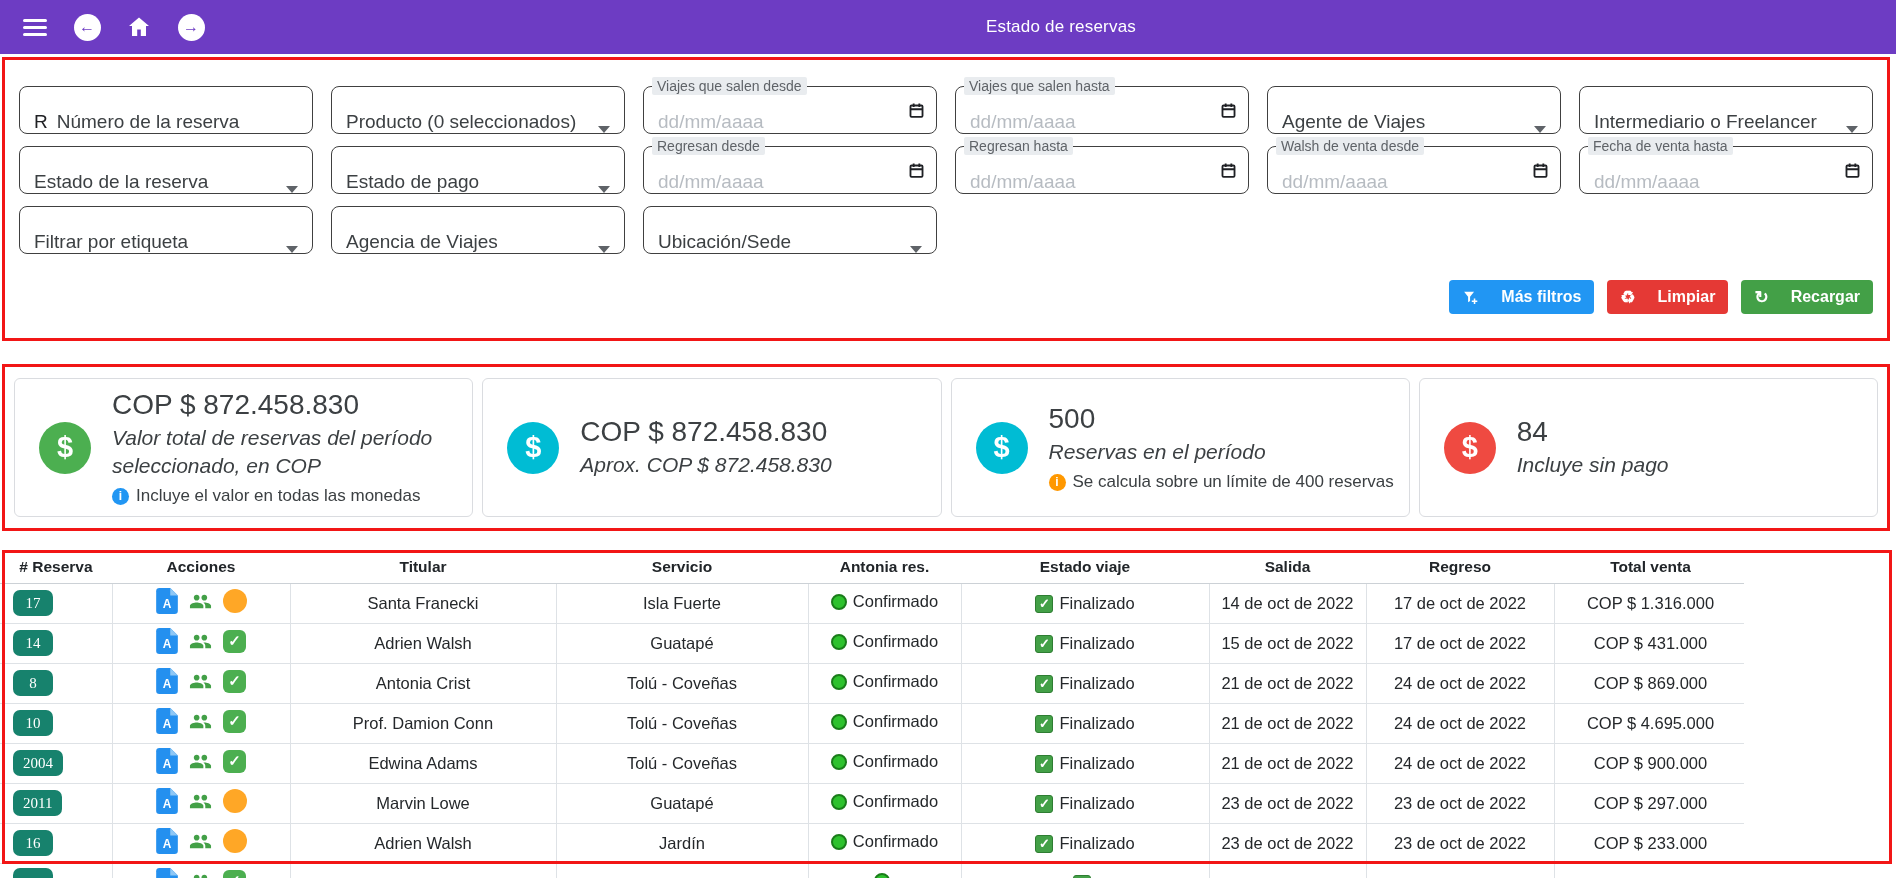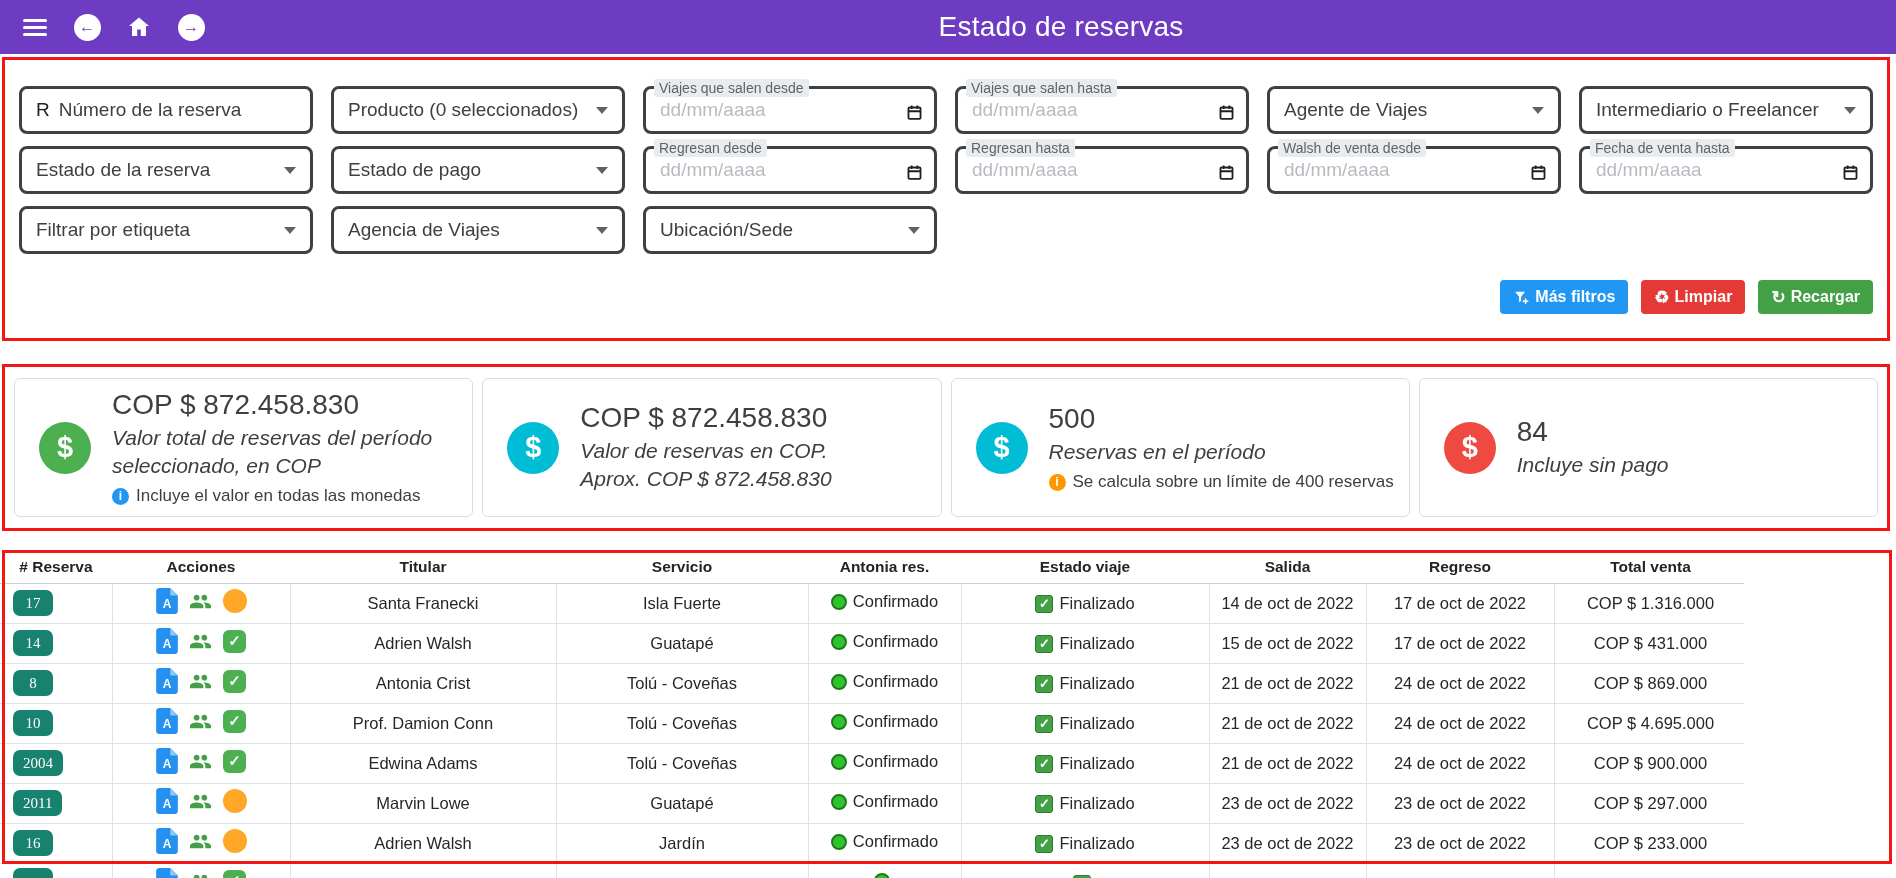--- a/index.html
+++ b/index.html
@@ -3,46 +3,46 @@
 <meta charset="utf-8">
 <style>
   * { box-sizing: border-box; margin: 0; padding: 0; }
   html,body { width:1896px; height:878px; overflow:hidden; background:#fff;
               font-family:"Liberation Sans", sans-serif; }
 
   
   .topbar { position:absolute; top:0; left:0; width:1896px; height:54px;
             background:#6d3cc3; display:flex; align-items:center; padding:0 20px; }
   .topbar .title { position:absolute; left:1061px; transform:translateX(-50%);
-                   color:#fff; font-size:28px; letter-spacing:.2px; }
+                   color:#fff; font-size:17px; letter-spacing:.2px; }
   .navbtn { width:30px; height:30px; margin-right:22px; display:flex;
             align-items:center; justify-content:center; cursor:pointer; }
   .burger { width:24px; height:17px; display:flex; flex-direction:column; justify-content:space-between; }
   .burger i { display:block; height:3px; background:#fff; border-radius:2px; }
   .circbtn { width:27px; height:27px; border-radius:50%; background:#fff; color:#6d3cc3;
              font-weight:bold; font-size:16px; display:flex; align-items:center; justify-content:center; }
 
   
   .filters { position:absolute; top:57px; left:2px; width:1888px; height:284px;
              border:3px solid #f21616; background:#fff; }
   .fgrid { display:grid; grid-template-columns:repeat(6,1fr); gap:12px 18px; padding:26px 14px 0; }
-  .field { position:relative; height:48px; border:3px solid #404040; border-radius:8px;
-           background:#fff; display:flex; align-items:center; padding:0 14px;
+  .field { position:relative; height:48px; border:1px solid #404040; border-radius:8px;
+           background:#fff; display:flex; align-items:flex-end; padding:0 14px;
            font-size:19px; color:#3c4043; cursor:pointer; }
   .field .prefix { margin-right:9px; color:#202124; }
   .field .arrow { position:absolute; right:14px; width:0; height:0;
                   border-left:6px solid transparent; border-right:6px solid transparent;
                   border-top:7px solid #5f6368; }
   .field .float-label { position:absolute; top:-10px; left:8px; font-size:14px; color:#5f6368;
                         background:#e9ecef; padding:1px 5px; border-radius:2px; white-space:nowrap; }
   .field .ph { color:#b7bcc2; }
   .field .cal { position:absolute; right:11px; top:14px; }
   .fbuttons { position:absolute; right:14px; top:220px; display:flex; gap:13px; }
   .btn { height:34px; border:none; border-radius:4px; color:#fff; font-weight:bold;
-         font-size:16px; padding:0 13px; display:flex; align-items:center; gap:5px;
+         font-size:16px; padding:0 13px; display:flex; align-items:center; gap:22px;
          cursor:pointer; font-family:"Liberation Sans", sans-serif; }
   .btn-blue { background:#2196f3; } .btn-red { background:#e53935; } .btn-green { background:#43a047; }
   .btn .bicon { font-size:17px; font-weight:bold; display:inline-flex; }
 
   
   .cards { position:absolute; top:364px; left:2px; width:1888px; height:167px;
            border:3px solid #f21616; background:#fff; display:grid;
            grid-template-columns:repeat(4,1fr); gap:9px; padding:11px 9px; }
   .card { border:1px solid #dadce0; border-radius:6px; background:#fff;
           display:flex; align-items:center; gap:21px; padding:0 8px 0 24px; overflow:hidden; }
@@ -242,21 +242,20 @@
         <span class="note-ic note-blue">i</span>
         <span>Incluye el valor en todas las monedas</span>
       </div>
     </div>
   </div>
 
   <div class="card">
     <div class="cicon cicon-cyan">$</div>
     <div>
       <div class="value">COP $ 872.458.830</div>
-      <div class="desc">Valor de reservas en COP.</div>
       <div class="desc">Aprox. COP $ 872.458.830</div>
     </div>
   </div>
 
   <div class="card">
     <div class="cicon cicon-cyan">$</div>
     <div>
       <div class="value">500</div>
       <div class="desc">Reservas en el período</div>
       <div class="note">

